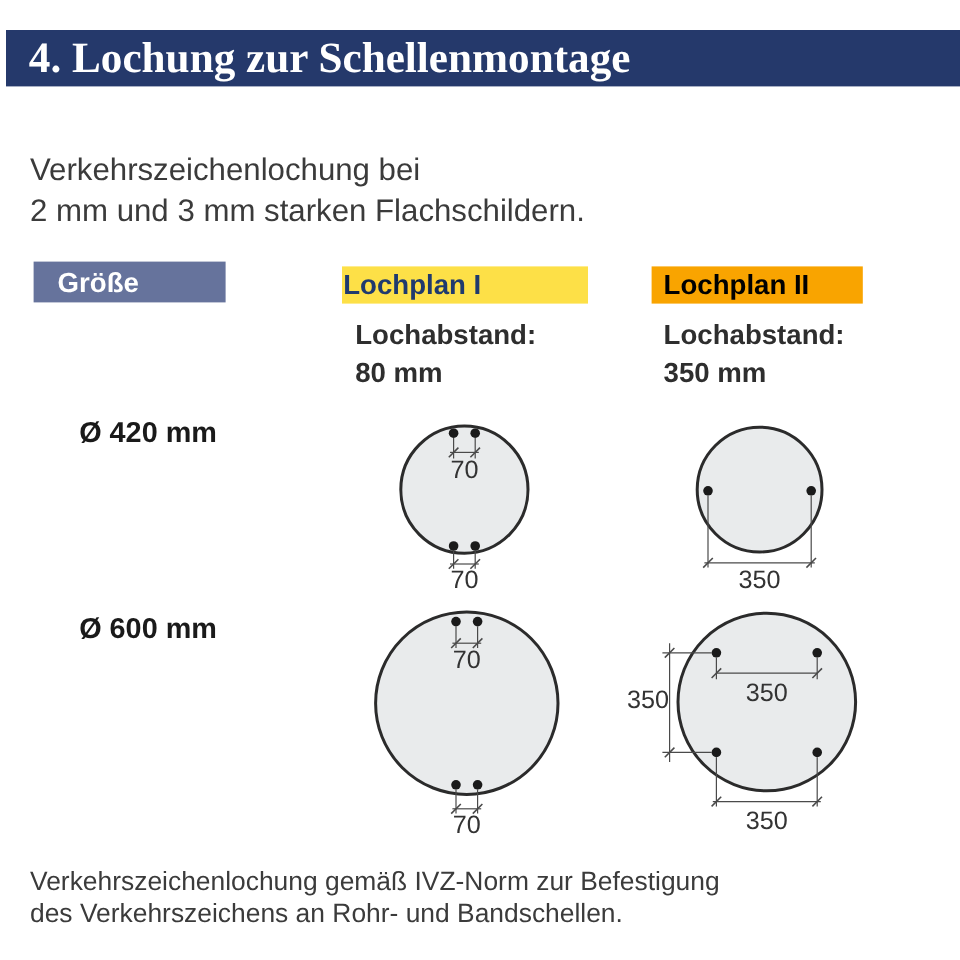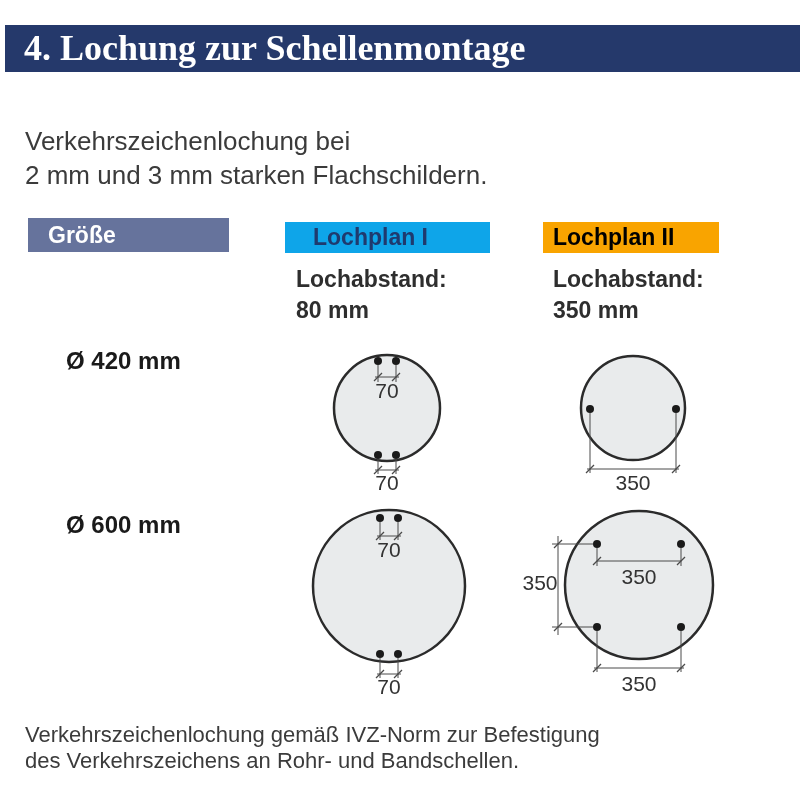--- a/index.html
+++ b/index.html
@@ -31,26 +31,26 @@
     white-space: nowrap;
   }
 
   .col-header {
     height: 31px; line-height: 31px;
     font-size: 23px; font-weight: bold;
     box-sizing: border-box;
     white-space: nowrap;
   }
   .col-header.size {
-    left: 28px; top: 218px; width: 201px; height: 34px; line-height: 34px;
+    left: 28px; top: 218px; width: 160px; height: 34px; line-height: 34px;
     background: #66739C; color: #ffffff; padding-left: 20px;
   }
   .col-header.plan1 {
     left: 285px; top: 222px; width: 205px;
-    background: #0ea5e9; color: #1F3A6E; padding-left: 28px;
+    background: #fde047; color: #1F3A6E; padding-left: 1px;
   }
   .col-header.plan2 {
     left: 543px; top: 222px; width: 176px;
     background: #F9A400; color: #000000; padding-left: 10px;
   }
 
   .sub-note {
     font-size: 23px; font-weight: bold; line-height: 31px;
     color: #2e2e2e; white-space: nowrap;
   }

